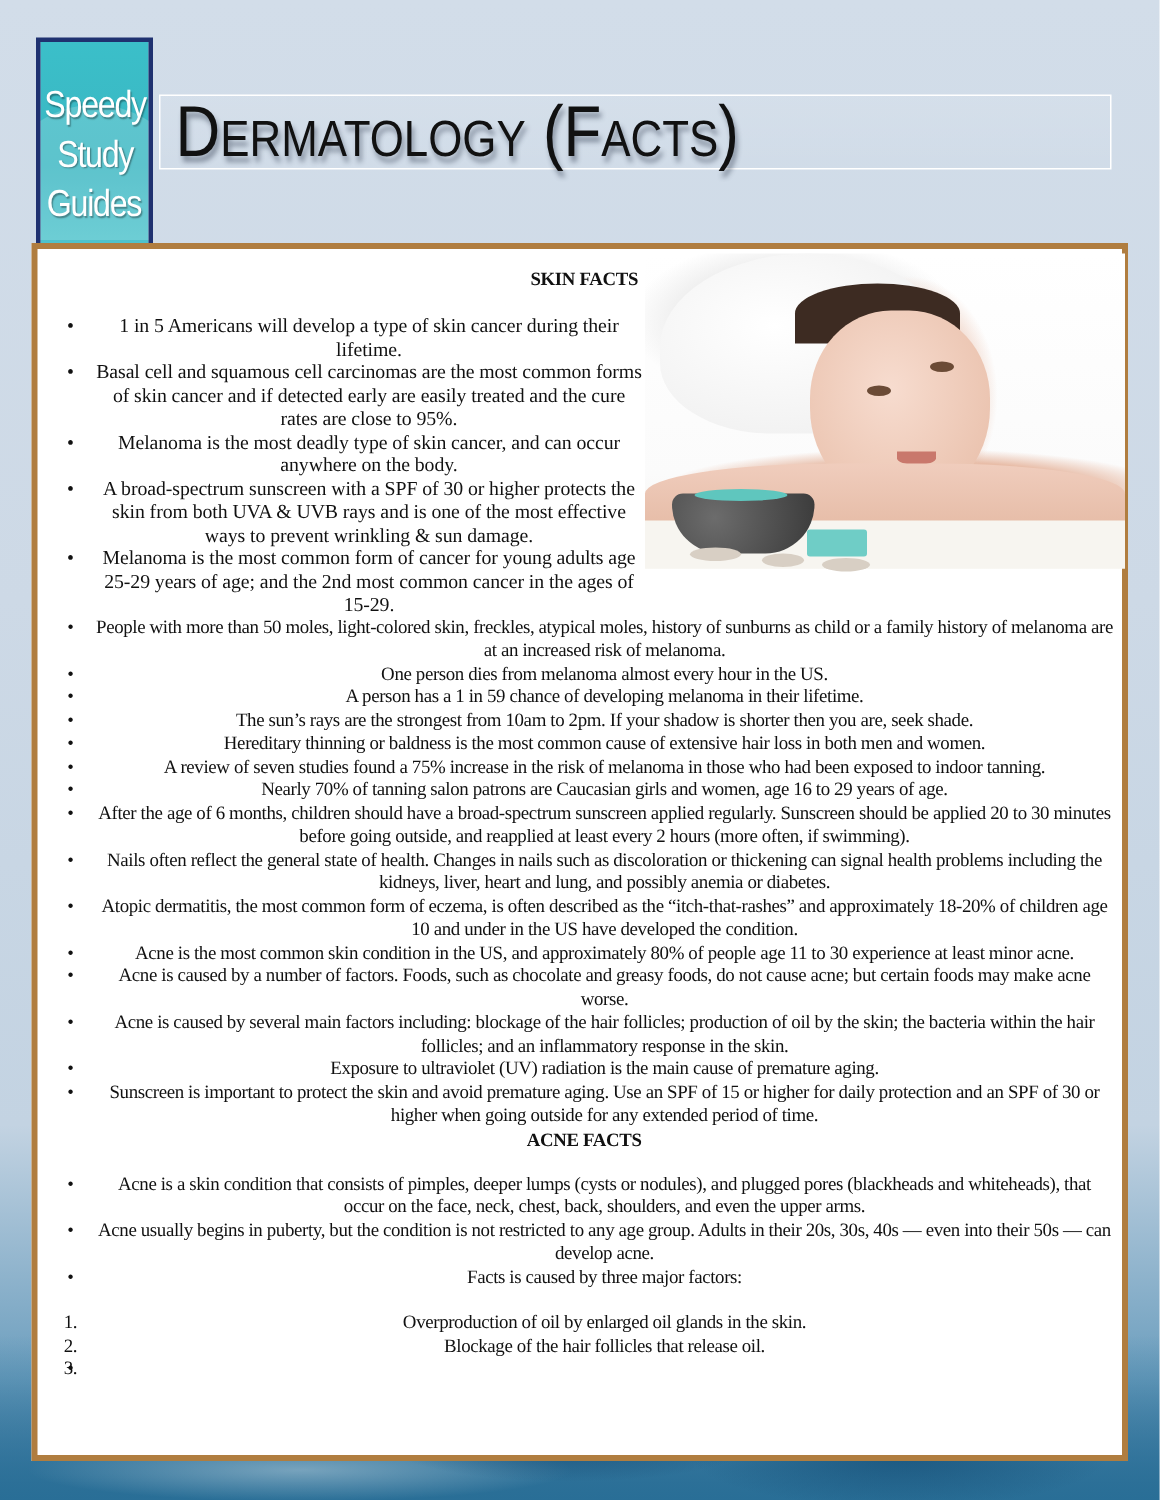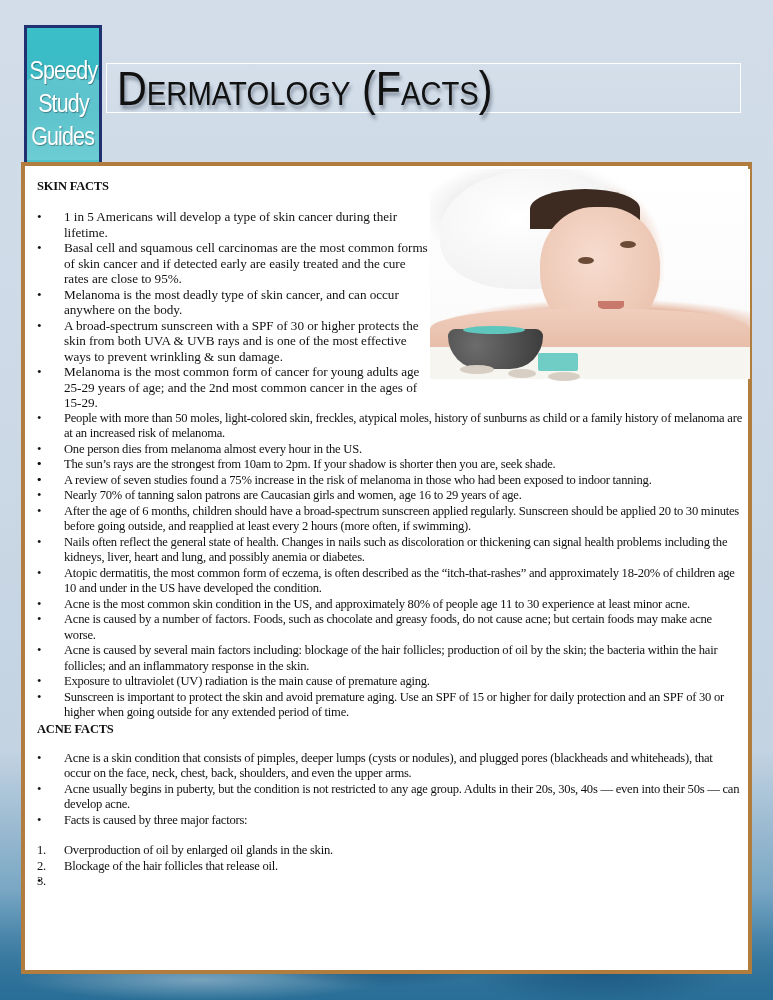--- a/index.html
+++ b/index.html
@@ -41,21 +41,21 @@
   .title {
     position:absolute; left:117px; top:56px; white-space:nowrap;
     font-family:"Liberation Sans", sans-serif; color:#111;
     font-size:48px; line-height:66px; letter-spacing:0px;
     text-shadow:2px 4px 4px rgba(40,50,70,.45);
     transform:scaleX(.86); transform-origin:left center;
     font-variant:small-caps;
   }
   .panel {
     position:absolute; left:21px; top:162px; width:731px; height:812px;
-    background:#fff; border:4px solid #b07d3f; box-sizing:border-box;
+    background:#fff; border:4px solid #b07d3f; box-sizing:border-box;text-align:center;
   }
   .photo {
     position:absolute; left:405px; top:3px; width:320px; height:210px;
     background:
       radial-gradient(ellipse 60px 80px at 175px 95px, #f3d2c3 0%, #eac3b0 60%, rgba(234,195,176,0) 100%),
       radial-gradient(ellipse 110px 55px at 100px 45px, #fafafa 0%, #eeeeee 70%, rgba(238,238,238,0) 100%),
       radial-gradient(ellipse 170px 28px at 180px 158px, #efc9b7 0%, #e8bda8 70%, rgba(232,189,168,0) 100%),
       linear-gradient(180deg, #ffffff 0%, #fbfbfb 70%, #f4f1ec 100%);
   }
   .photo .hair { position:absolute; left:100px; top:20px; width:110px; height:40px; border-radius:50% 50% 0 0; background:#3d2b22; }
@@ -121,23 +121,23 @@
       <li><span class="b">•</span><span>1 in 5 Americans will develop a type of skin cancer during their lifetime.</span></li>
       <li><span class="b">•</span><span>Basal cell and squamous cell carcinomas are the most common forms of skin cancer and if detected early are easily treated and the cure rates are close to 95%.</span></li>
       <li><span class="b">•</span><span>Melanoma is the most deadly type of skin cancer, and can occur anywhere on the body.</span></li>
       <li><span class="b">•</span><span>A broad-spectrum sunscreen with a SPF of 30 or higher protects the skin from both UVA &amp; UVB rays and is one of the most effective ways to prevent wrinkling &amp; sun damage.</span></li>
       <li><span class="b">•</span><span>Melanoma is the most common form of cancer for young adults age 25-29 years of age; and the 2nd most common cancer in the ages of 15-29.</span></li>
     </ul>
 
     <ul class="wide">
       <li><span class="b">•</span><span>People with more than 50 moles, light-colored skin, freckles, atypical moles, history of sunburns as child or a family history of melanoma are at an increased risk of melanoma.</span></li>
       <li><span class="b">•</span><span>One person dies from melanoma almost every hour in the US.</span></li>
-      <li><span class="b">•</span></li>
+      <li><span class="b">•</span><span>A person has a 1 in 59 chance of developing melanoma in their lifetime.</span></li>
       <li><span class="b">•</span><span>The sun’s rays are the strongest from 10am to 2pm. If your shadow is shorter then you are, seek shade.</span></li>
-      <li><span class="b">•</span></li>
+      <li><span class="b">•</span><span>Hereditary thinning or baldness is the most common cause of extensive hair loss in both men and women.</span></li>
       <li><span class="b">•</span><span>A review of seven studies found a 75% increase in the risk of melanoma in those who had been exposed to indoor tanning.</span></li>
       <li><span class="b">•</span><span>Nearly 70% of tanning salon patrons are Caucasian girls and women, age 16 to 29 years of age.</span></li>
       <li><span class="b">•</span><span>After the age of 6 months, children should have a broad-spectrum sunscreen applied regularly.  Sunscreen should be applied 20 to 30 minutes before going outside, and reapplied at least every 2 hours (more often, if swimming).</span></li>
       <li><span class="b">•</span><span>Nails often reflect the general state of health. Changes in nails such as discoloration or thickening can signal health problems including the kidneys, liver, heart and lung, and possibly anemia or diabetes.</span></li>
       <li><span class="b">•</span><span>Atopic dermatitis, the most common form of eczema, is often described as the “itch-that-rashes” and approximately 18-20% of children age 10 and under in the US have developed the condition.</span></li>
       <li><span class="b">•</span><span>Acne is the most common skin condition in the US, and approximately 80% of people age 11 to 30 experience at least minor acne.</span></li>
       <li><span class="b">•</span><span>Acne is caused by a number of factors. Foods, such as chocolate and greasy foods, do not cause acne; but certain foods may make acne worse.</span></li>
       <li><span class="b">•</span><span>Acne is caused by several main factors including: blockage of the hair follicles; production of oil by the skin; the bacteria within the hair follicles; and an inflammatory response in the skin.</span></li>
       <li><span class="b">•</span><span>Exposure to ultraviolet (UV) radiation is the main cause of premature aging.</span></li>
       <li><span class="b">•</span><span>Sunscreen is important to protect the skin and avoid premature aging. Use an SPF of 15 or higher for daily protection and an SPF of 30 or higher when going outside for any extended period of time.</span></li>

